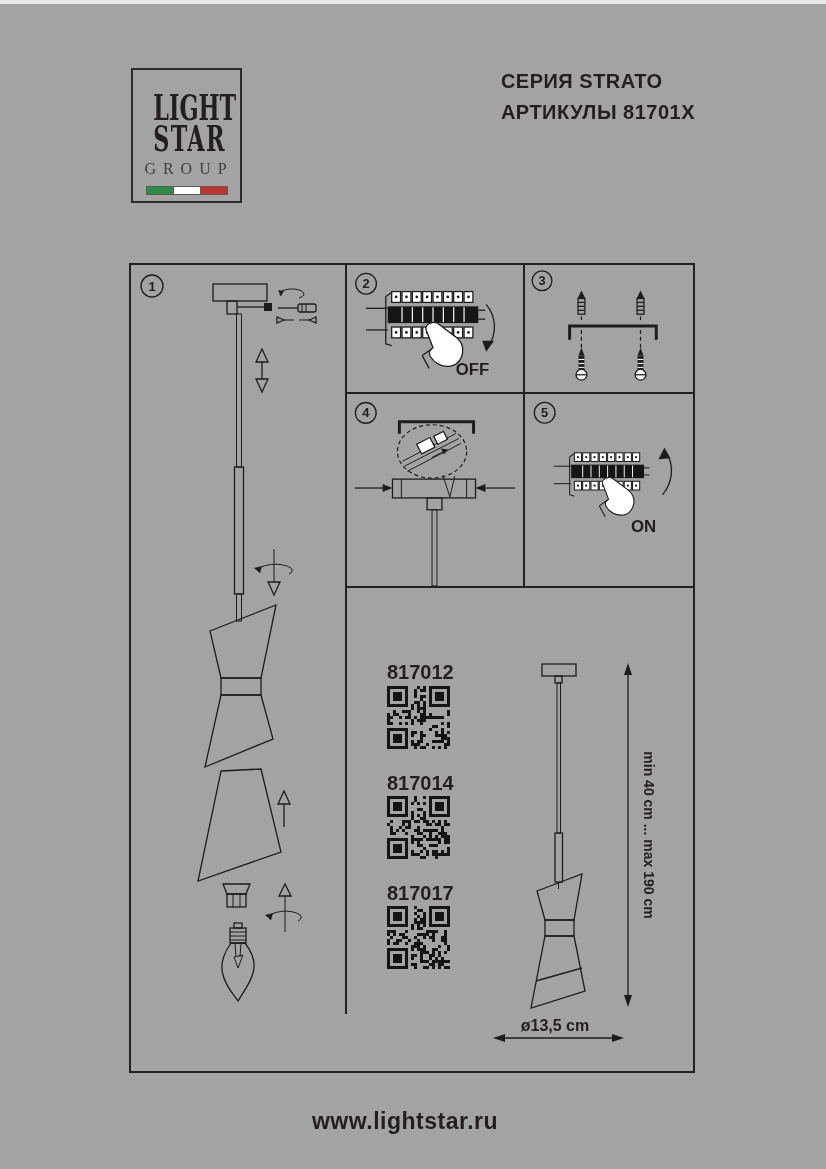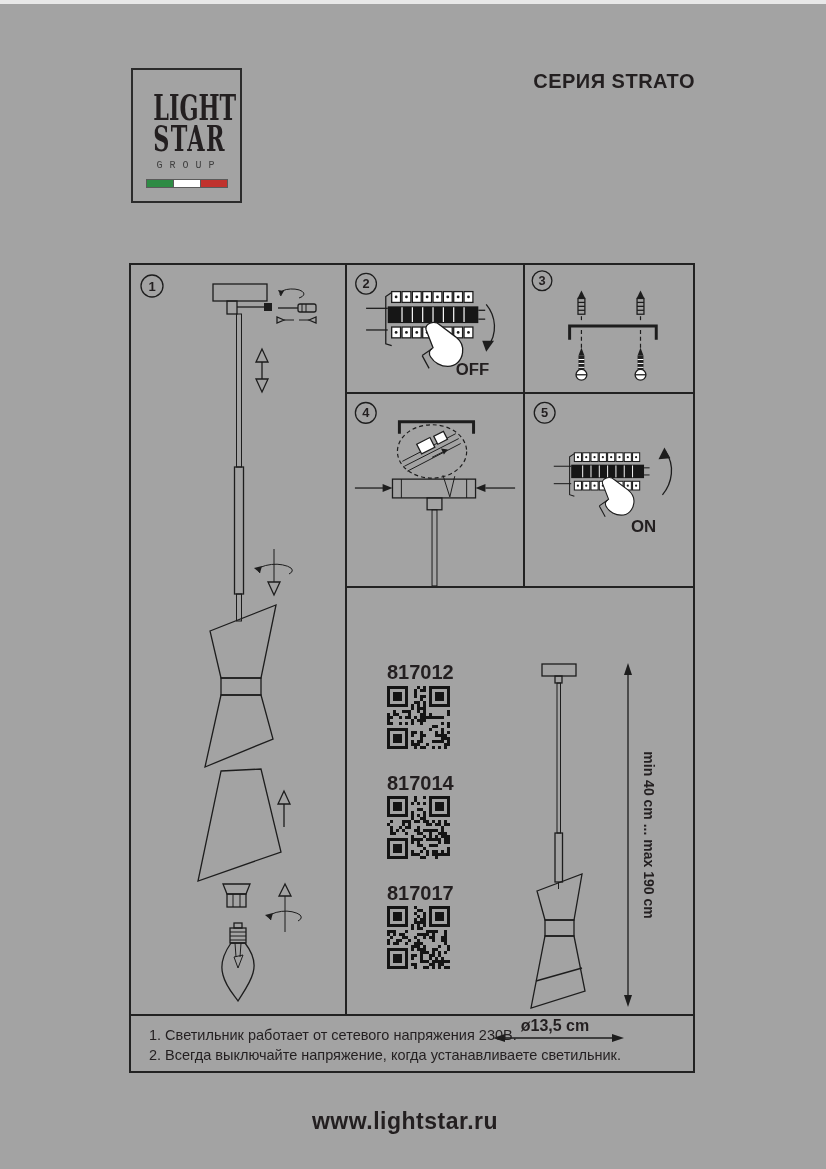--- a/index.html
+++ b/index.html
@@ -14,21 +14,21 @@
     border:2px solid #2b2b2b;text-align:center;box-sizing:border-box;
   }
   .logo-word{
     font-family:"DejaVu Serif","Liberation Serif",serif;font-weight:700;
     font-size:36px;line-height:31px;transform:scaleX(0.62);transform-origin:50% 50%;
     white-space:nowrap;color:#231f20;
   }
   .logo-word.star{letter-spacing:2px;}
   .logo-top-pad{height:22px;}
   .logo-group{
-    font-family:Liberation Mono, monospace;font-size:10px;color:#3f3f3f;
+    font-family:Liberation Serif, serif;font-size:16px;color:#3f3f3f;
     letter-spacing:7px;margin-top:6px;margin-left:5px;white-space:nowrap;
   }
   .flag{
     display:flex;height:7px;width:80px;margin:8px auto 0;
     border:1px solid #5a5a5a;box-sizing:content-box;
   }
   .flag-seg{flex:1;border-right:1px solid #5a5a5a;}
   .flag-seg:last-child{border-right:none;}
   
   .hdr{
@@ -173,20 +173,21 @@
     <div class="logo-group">GROUP</div>
     <div class="flag">
       <div class="flag-seg" style="background: rgb(46, 139, 68);"></div>
       <div class="flag-seg" style="background: rgb(255, 255, 255);"></div>
       <div class="flag-seg" style="background: rgb(192, 50, 45);"></div>
     </div>
   </div>
 
   <div class="hdr">
     <div class="series">СЕРИЯ STRATO</div>
+    <div class="articles">АРТИКУЛЫ 81701X</div>
   </div>
 
   <div class="main-box">
 
     <div class="panel p1">
       <svg viewBox="0 0 214 749">
         <circle class="ln" cx="21" cy="21" r="11"></circle>
         <text class="stepnum" x="21" y="25.5" text-anchor="middle">1</text>
 
         <g>
@@ -1008,20 +1009,16 @@
 
         <g>
           <text class="dialabel" x="208" y="402" text-anchor="middle">ø13,5 cm</text>
           <line class="ln" x1="152" y1="409" x2="271" y2="409"></line>
           <polygon class="fill" points="146,409 158,405 158,413"></polygon>
           <polygon class="fill" points="277,409 265,405 265,413"></polygon>
         </g>
       </svg>
     </div>
 
-    <div class="panel notes">
-      <div>1. Светильник работает от сетевого напряжения 230В.</div>
-      <div>2. Всегда выключайте напряжение, когда устанавливаете светильник.</div>
-    </div>
   </div>
 
   <div class="footer">www.lightstar.ru</div>
 </div>
 
 </body></html>

